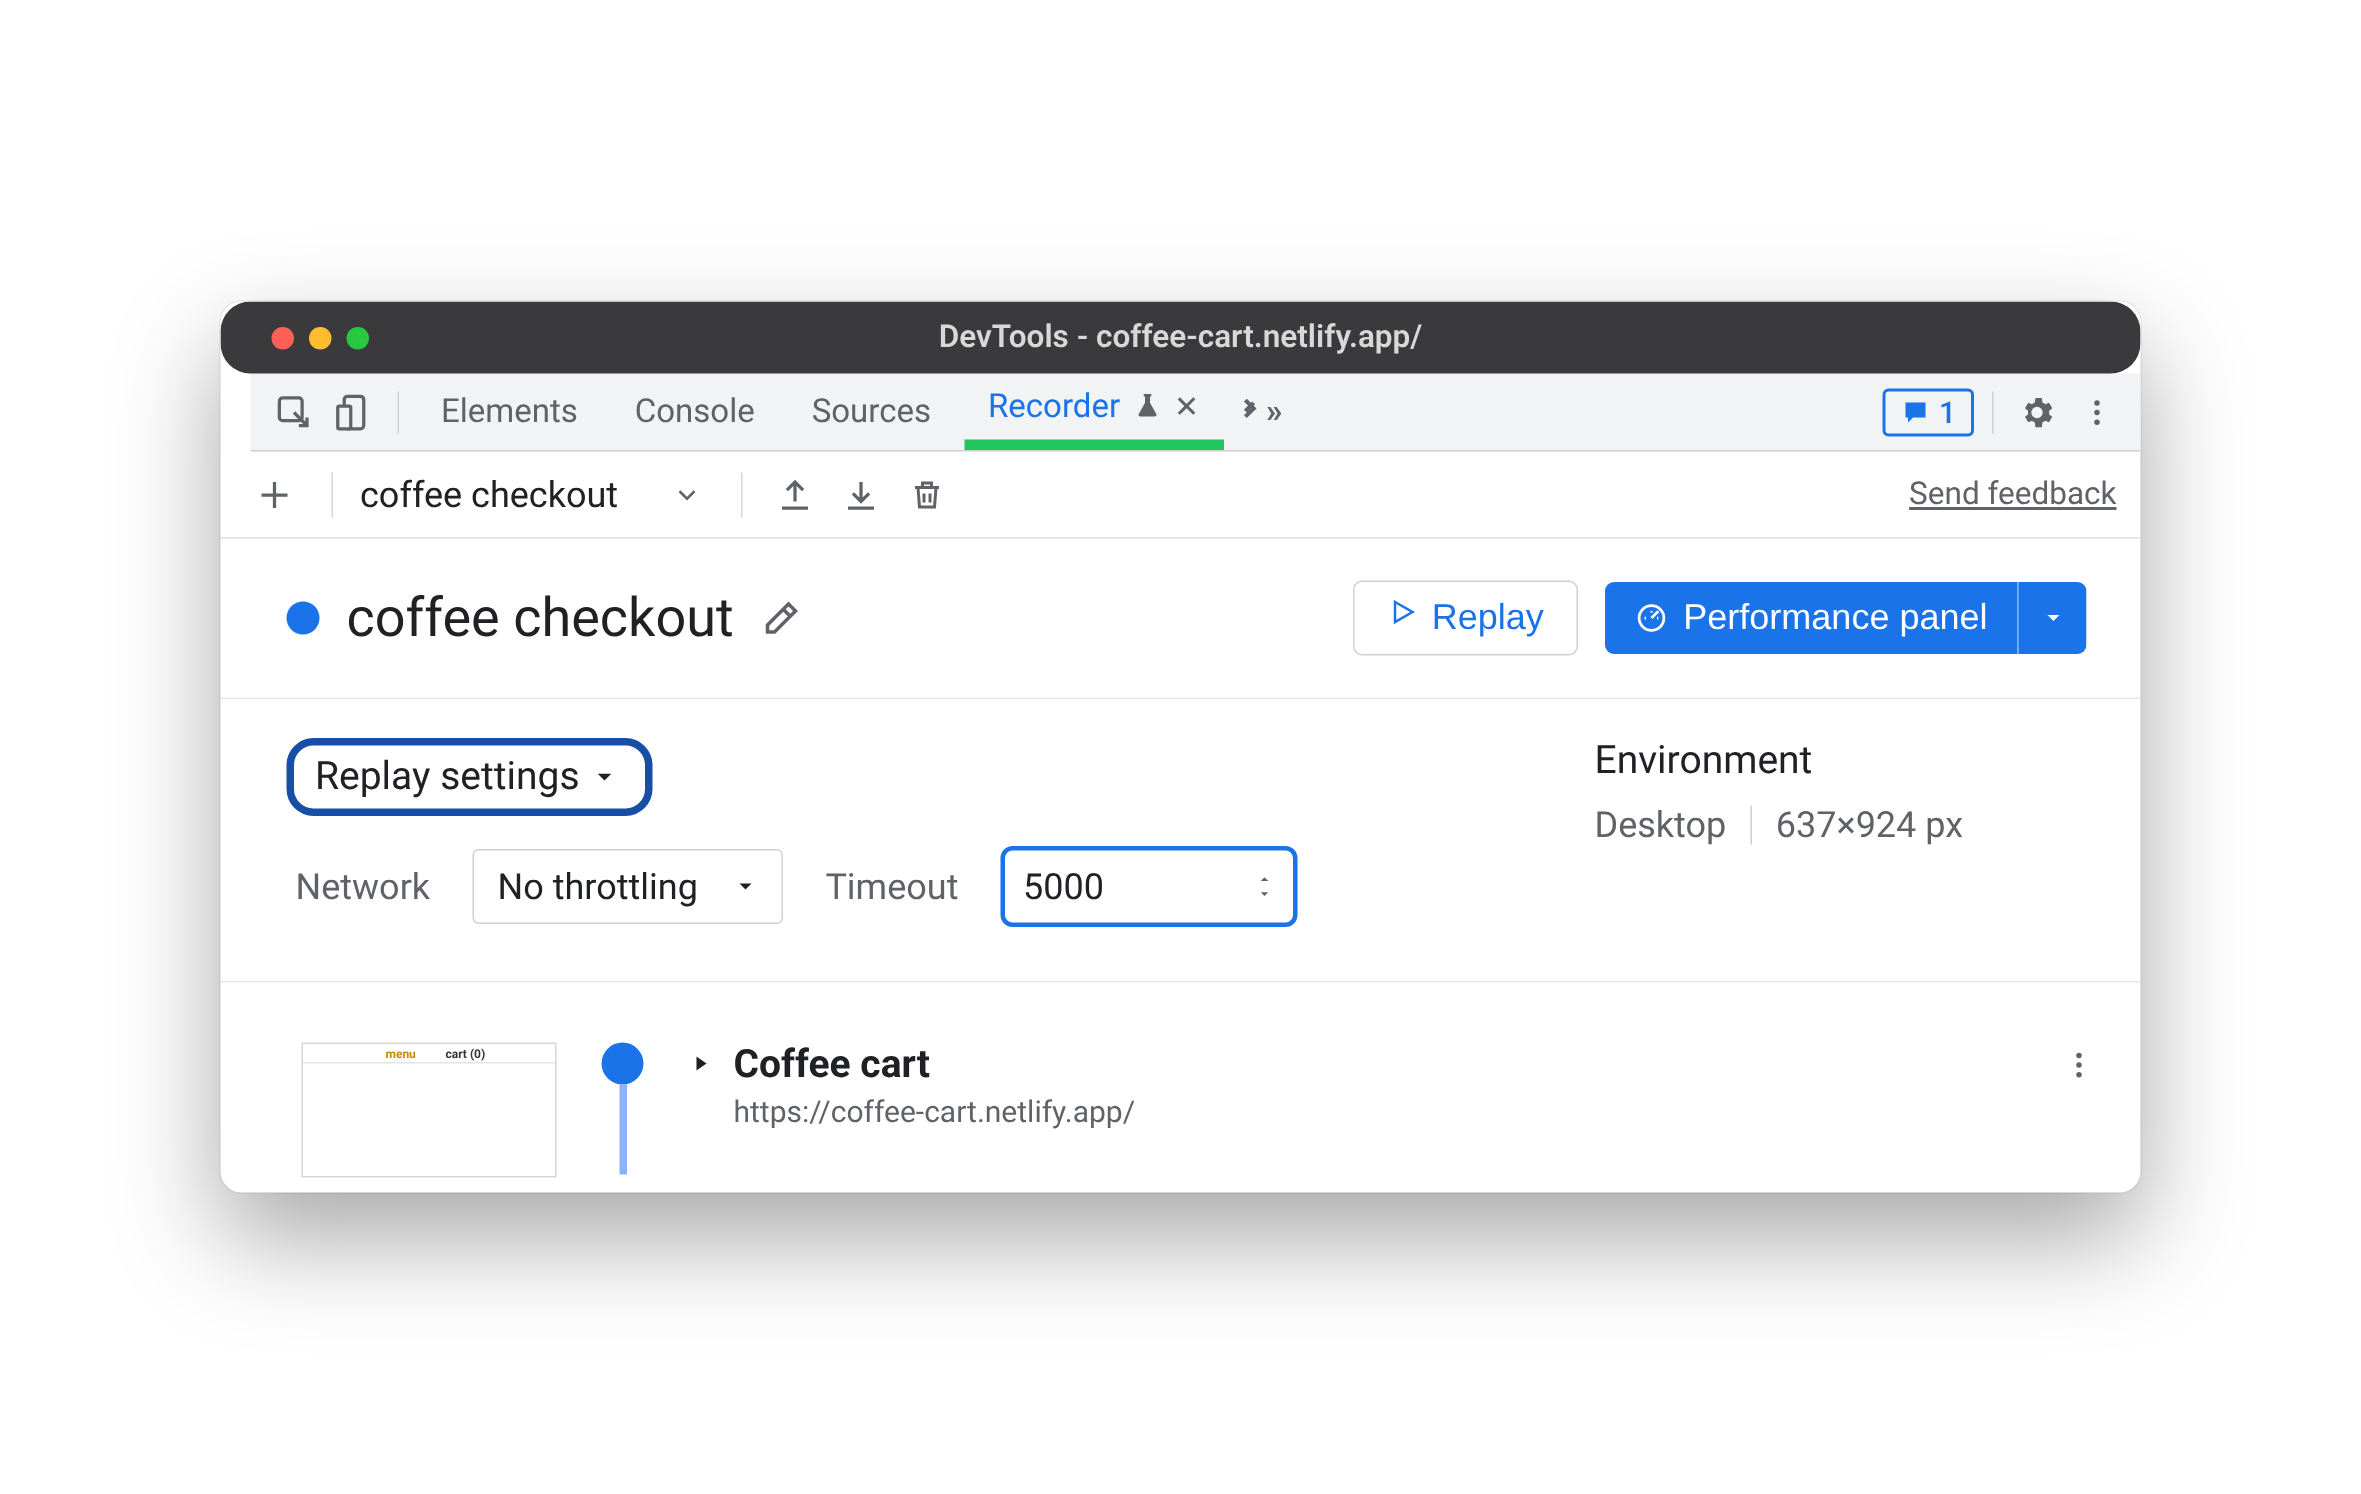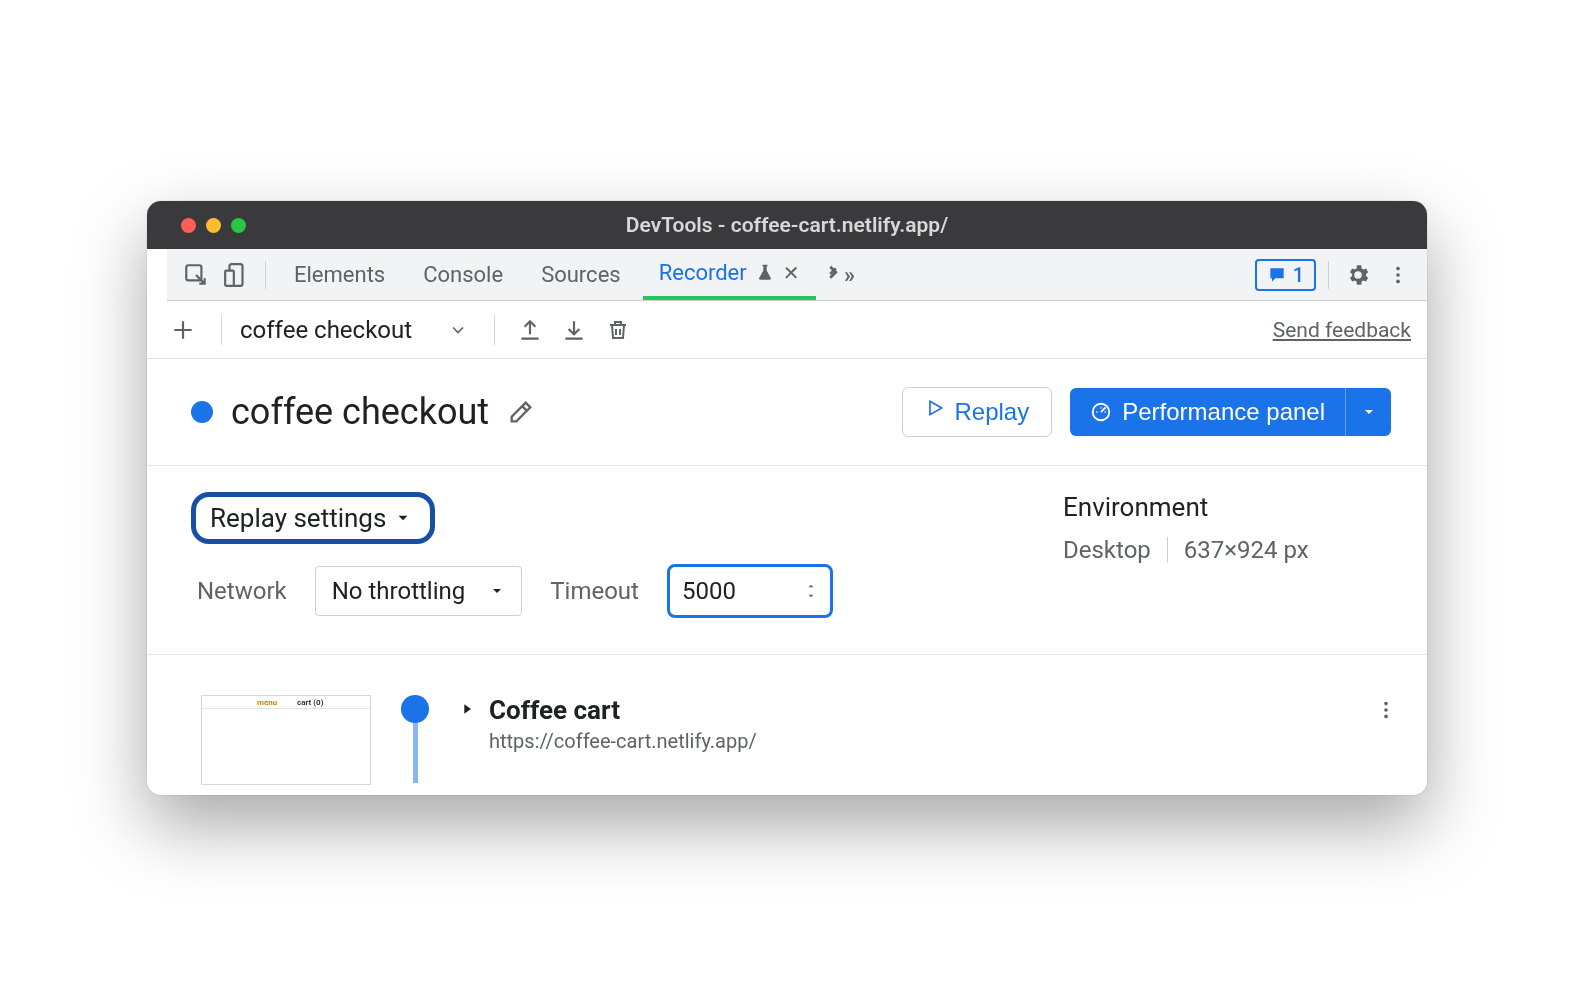--- a/index.html
+++ b/index.html
@@ -20,20 +20,21 @@
     box-shadow: 0 30px 70px rgba(0,0,0,0.35), 0 0 0 1px rgba(0,0,0,0.05);
   }
   
   .titlebar {
     height: 48px;
     background: #3a3a3c;
     display: flex;
     align-items: center;
     padding: 0 34px;
     position: relative;
+    border-radius: 20px;
   }
   .traffic { display: flex; gap: 10px; }
   .dot { width: 15px; height: 15px; border-radius: 50%; }
   .dot.red { background:#ff5f57; }
   .dot.yellow { background:#febc2e; }
   .dot.green { background:#28c840; }
   .titlebar-title {
     position: absolute; left:0; right:0; text-align:center;
     color:#d8d8d8; font-size:21px; font-weight:600; pointer-events:none;
   }
@@ -46,21 +47,21 @@
     padding: 0 12px;
     gap: 6px;
     margin-left: 20px;
   }
   .tool-icon { width:34px; height:34px; display:flex; align-items:center; justify-content:center; color:#5f6368; }
   .vsep { width:1px; height:28px; background:#cfcfcf; margin:0 6px;}
   .tab {
     padding: 0 16px; height:100%; display:flex; align-items:center;
     color:#5f6368; font-size:22px; gap:8px; cursor:pointer;
   }
-  .tab.active { color:#1a73e8; border-bottom:4px solid #22c55e; font-weight:400;}
+  .tab.active { color:#1a73e8; border-bottom:7px solid #22c55e; font-weight:400;}
   .tab .close-x { font-size:20px; color:#5f6368;}
   .tabstrip-spacer { flex:1; }
   .issues-badge {
     display:flex; align-items:center; gap:6px;
     border:2px solid #1a73e8; border-radius:4px;
     padding:2px 10px; color:#1a73e8; font-size:20px; font-weight:500;
   }
   
   .toolbar {
     height: 58px; display:flex; align-items:center;
@@ -112,21 +113,21 @@
   }
   .settings-row { display:flex; align-items:center; gap:28px; margin-top:20px; margin-left:6px;}
   .setting-label { font-size:24px; color:#5f6368; }
   .throttling-select {
     border:1px solid #d0d0d0; border-radius:4px; padding:10px 16px;
     font-size:24px; color:#202124; display:flex; align-items:center; gap:24px;
     background:#fff;
   }
   .timeout-input {
     border:3px solid #1a73e8; border-radius:8px; padding:10px 12px;
-    font-size:24px; color:#202124; width:166px; display:flex; align-items:center; justify-content:space-between;
+    font-size:24px; color:#202124; width:198px; display:flex; align-items:center; justify-content:space-between;
     background:#fff;
   }
   .stepper { display:flex; flex-direction:column; gap:0; color:#5f6368;}
   .settings-right { min-width:320px; }
   .env-title { font-size:26px; color:#202124; margin-bottom:14px;}
   .env-row { display:flex; align-items:center; gap:16px; font-size:24px; color:#5f6368;}
   .env-divider { width:1px; height:26px; background:#cfcfcf;}
   
   .steps { padding: 40px 30px 10px 30px; display:flex; gap:24px; align-items:flex-start; }
   .thumb {

